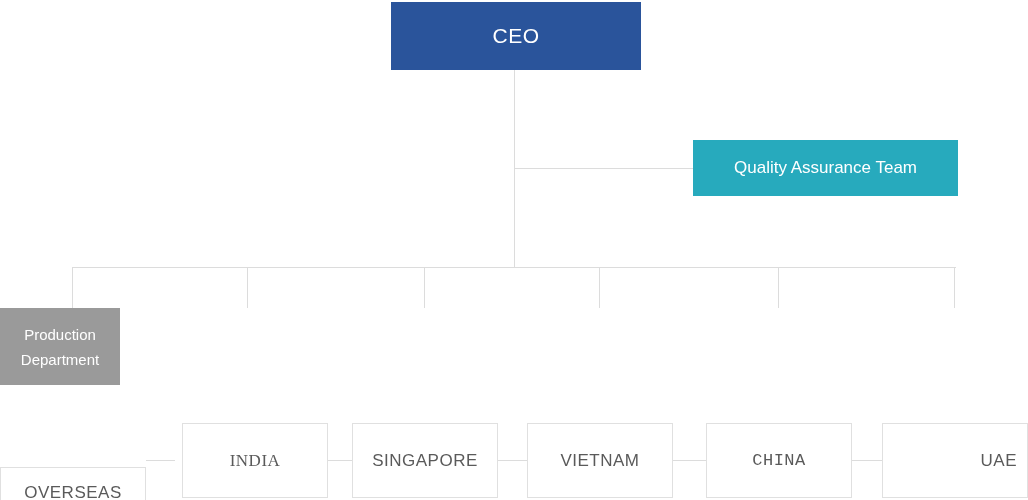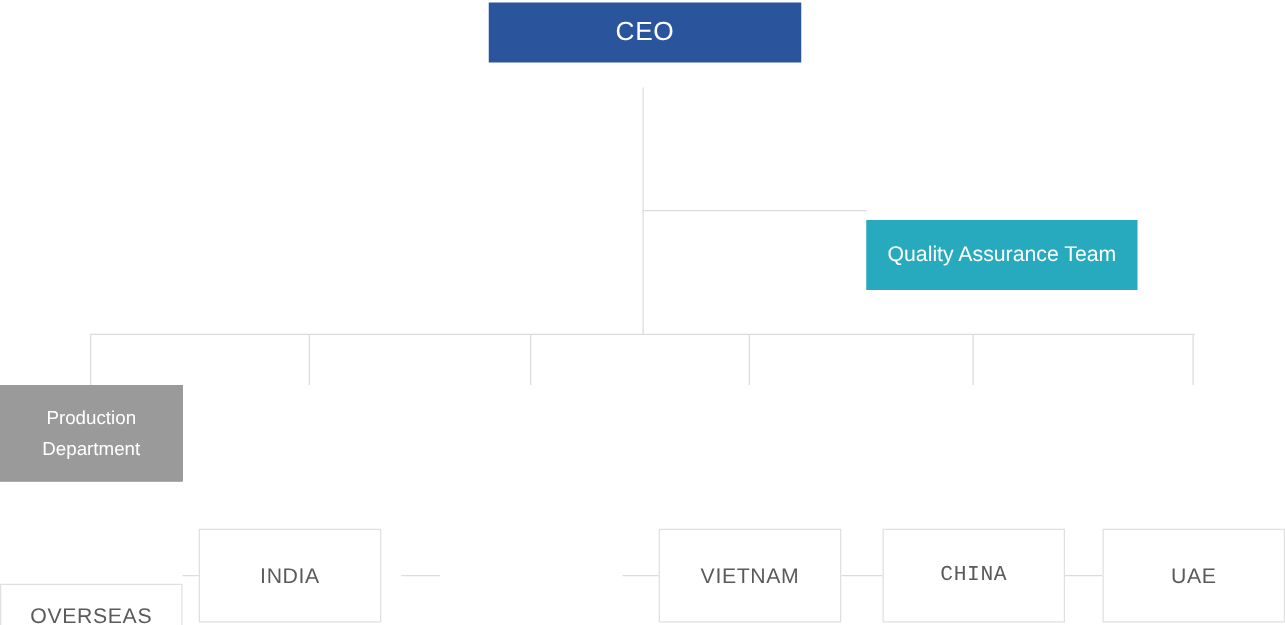--- a/index.html
+++ b/index.html
@@ -24,35 +24,34 @@
     .box{
       position:absolute;
       display:flex;
       flex-direction:column;
       align-items:center;
       justify-content:center;
       text-align:center;
       box-sizing:border-box;
     }
     .ceo{
-      left:391px; top:2px; width:250px; height:48px;
+      left:391px; top:2px; width:250px; height:68px;
       background:var(--ceo-bg);
       color:var(--box-text);
       font-size:21px;
       letter-spacing:0.5px;
     }
     .qa{
-      left:693px; top:140px; width:217px; height:56px;
+      left:693px; top:140px; width:265px; height:56px;
       background:var(--qa-bg);
       color:var(--box-text);
       font-size:17px;
-      margin-top:36px;
     }
     .dept{
-      top:308px; width:146px; height:77px;
+      top:308px; width:120px; height:77px;
       background:var(--dept-bg);
       color:var(--box-text);
       font-size:15px;
       line-height:25px;
     }
     .dept:nth-of-type(1){left:0px;}
     .dept:nth-of-type(2){left:175px;}
     .dept:nth-of-type(3){left:352px;}
     .dept:nth-of-type(4){left:527px;}
     .dept:nth-of-type(5){left:706px;}
@@ -61,25 +60,25 @@
       top:423px; width:146px; height:75px;
       background:#fff;
       border:1px solid var(--location-border);
       color:var(--location-text);
       font-size:17px;
       letter-spacing:0.5px;
       line-height:25px;
       padding:0 10px;
     }
     .loc-1{left:0px;margin-top:44px;}
-    .loc-2{left:159px;}
+    .loc-2{left:182px;font-family:Liberation Serif, serif;}
     .loc-3{left:352px;}
     .loc-4{left:527px;text-align:right;}
     .loc-5{left:706px;font-family:Liberation Mono, monospace;}
-    .loc-6{left:882px;}
+    .loc-6{left:882px;align-items:flex-end;}
     .ln{position:absolute;background:var(--line-color);}
     .ln-ceo-v{left:514px; top:70px; width:1px; height:198px;}
     .ln-qa-h{left:514px; top:168px; width:179px; height:1px;}
     .ln-dist{left:72px; top:267px; width:884px; height:1px;}
     .drop{top:268px; width:1px; height:40px;}
     .drop-1{left:72px;}
     .drop-2{left:247px;}
     .drop-3{left:424px;}
     .drop-4{left:599px;}
     .drop-5{left:778px;}
@@ -143,20 +142,23 @@
     <span>Production</span>
     <span>Department</span>
   </div>
 
   <div class="box loc loc-1">
     <span>OVERSEAS AGENT</span>
   </div>
   <div class="box loc loc-2">
     <span>INDIA</span>
   </div>
+  <div class="box loc loc-3">
+    <span>SINGAPORE</span>
+  </div>
   <div class="box loc loc-4">
     <span>VIETNAM</span>
   </div>
   <div class="box loc loc-5">
     <span>CHINA</span>
   </div>
   <div class="box loc loc-6">
     <span>UAE</span>
   </div>
 

